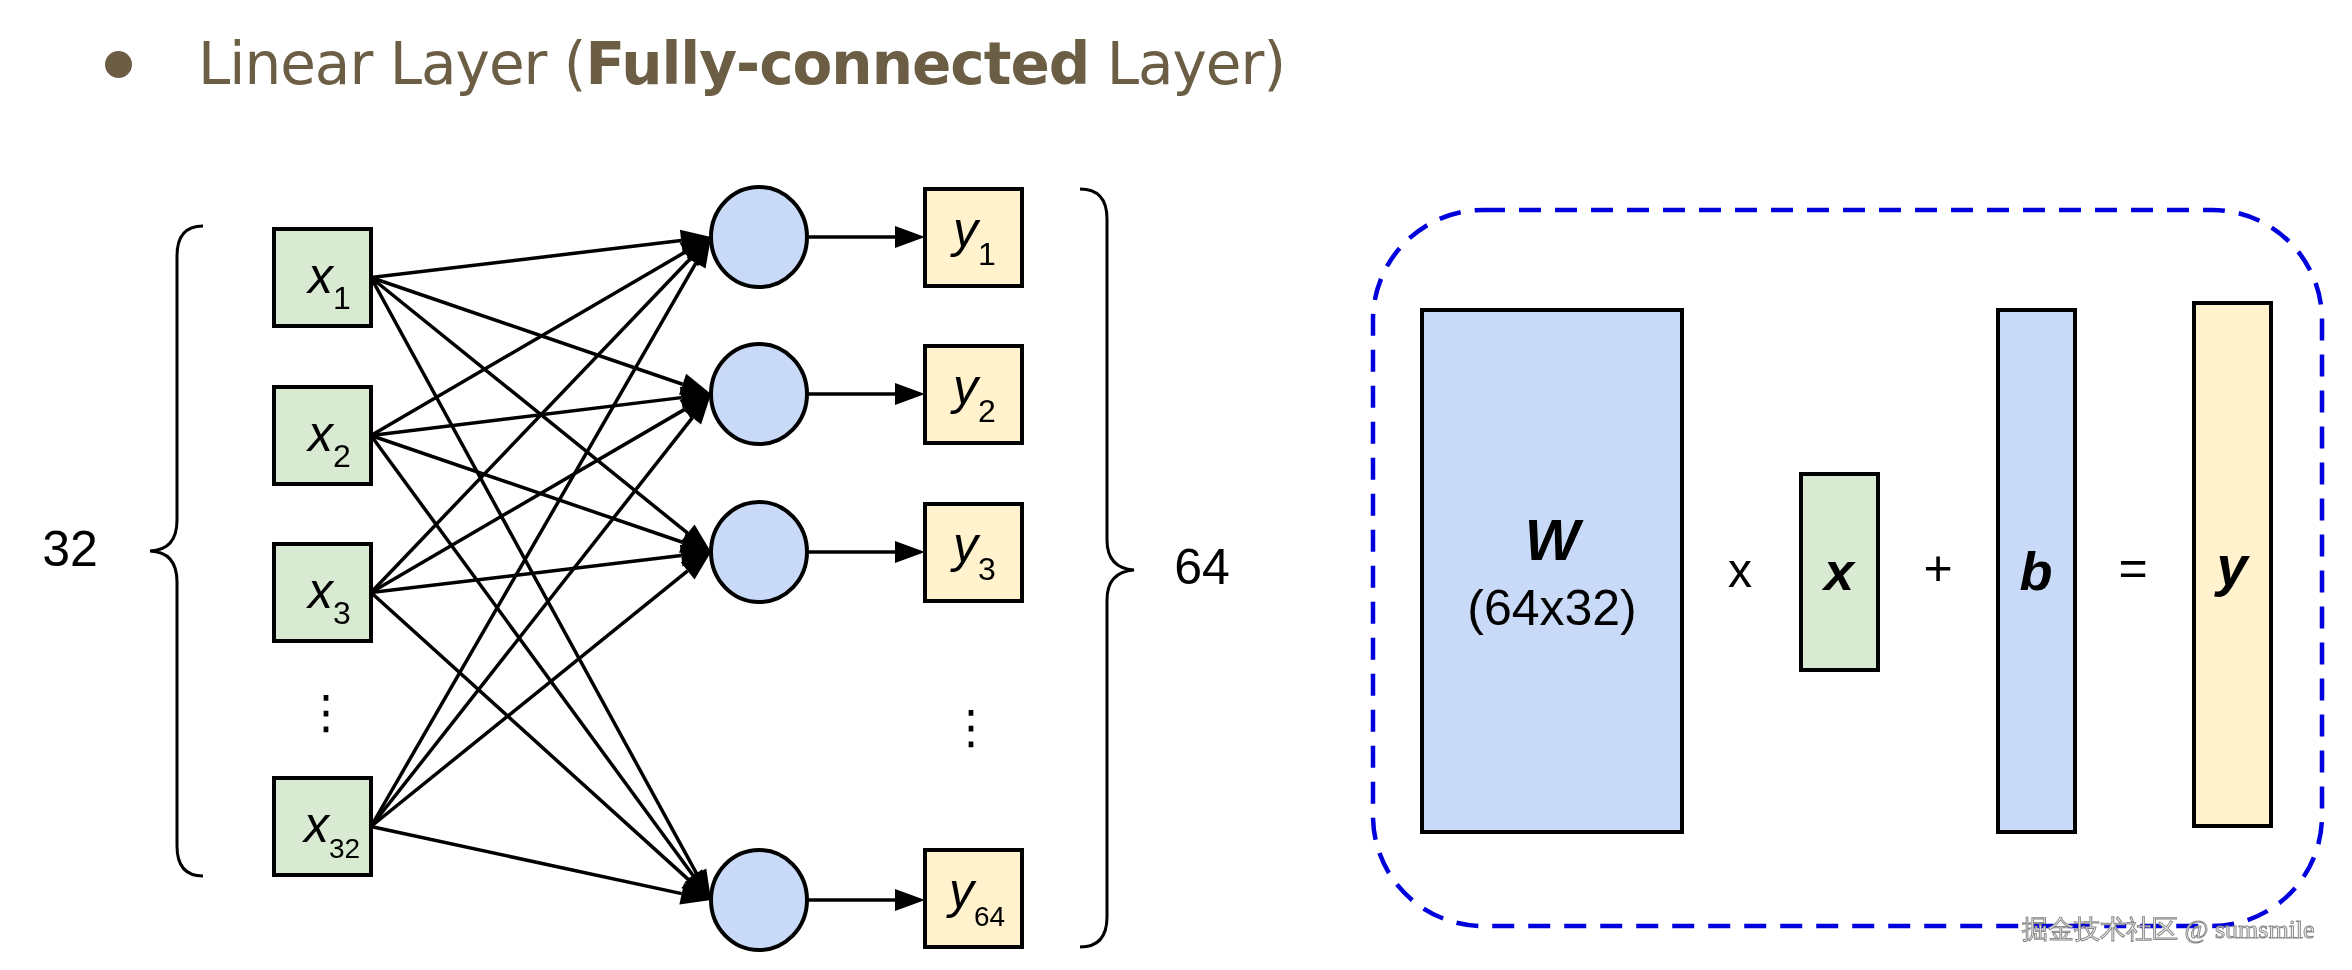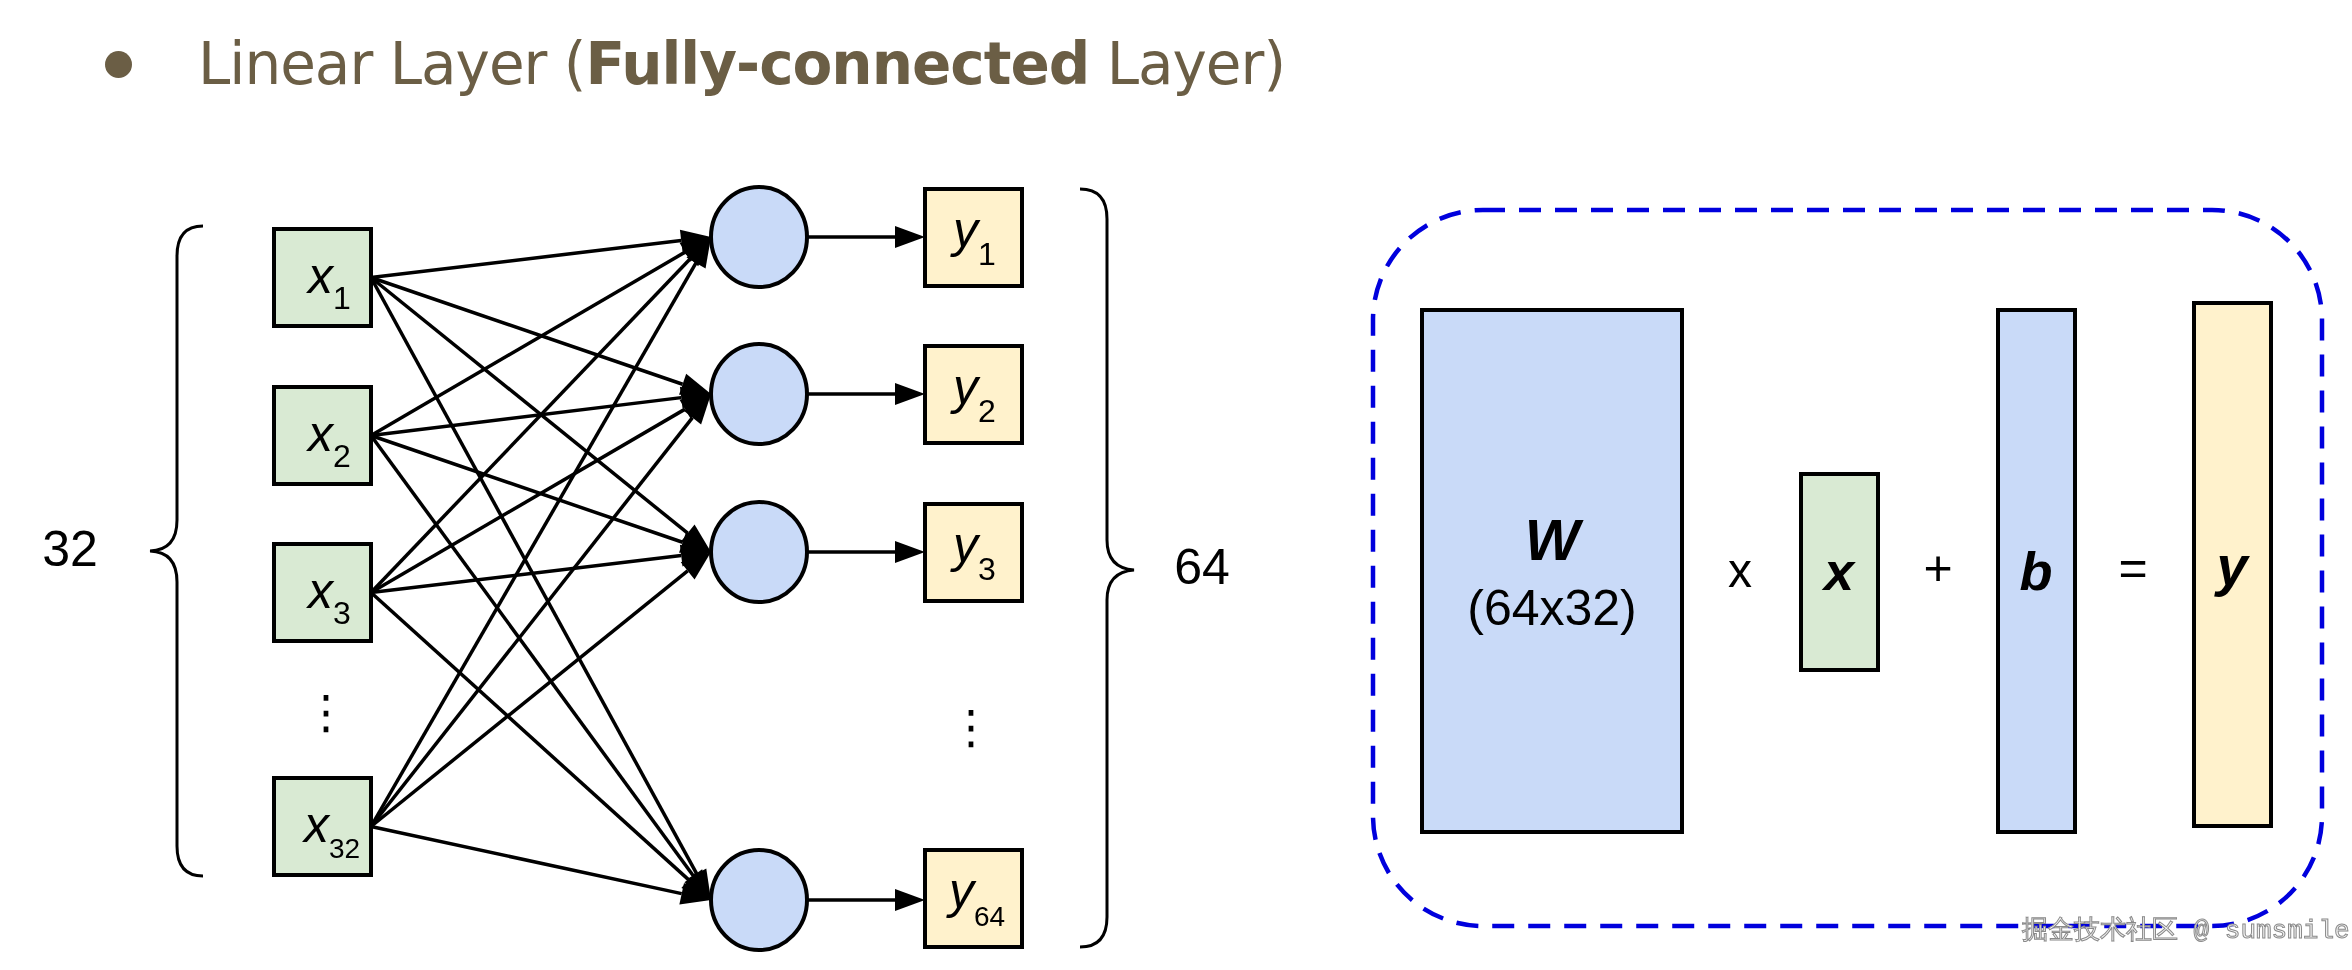--- a/index.html
+++ b/index.html
@@ -3,21 +3,21 @@
 <meta charset="utf-8">
 <style>
   html, body { margin:0; padding:0; background:#ffffff; }
   body { width:2352px; height:970px; position:relative; overflow:hidden; font-family:"DejaVu Sans", sans-serif; }
   .title { position:absolute; left:0; top:0; width:2033px; height:140px; }
   .bullet { position:absolute; left:105px; top:51px; width:27px; height:27px; border-radius:50%; background:#6b5e45; }
   .title-text { position:absolute; left:198px; top:30px; font-family:"DejaVu Sans", sans-serif; font-size:58px; color:#6b5e45; white-space:nowrap; letter-spacing:-1px; }
   .title-text b { font-weight:bold; }
   svg.diagram { position:absolute; left:0; top:0; }
   .lbl { font-family:"Liberation Sans", sans-serif; fill:#000; }
-  .watermark { position:absolute; left:2022px; top:912px; font-family:Liberation Mono, monospace; font-size:26px; color:#f4f4f4; -webkit-text-stroke:1px #8a8a8a; white-space:nowrap; }
+  .watermark { position:absolute; left:2022px; top:912px; font-family:Liberation Serif, serif; font-size:26px; color:#f4f4f4; -webkit-text-stroke:1px #8a8a8a; white-space:nowrap; }
 </style>
 </head>
 <body>
 
 <div class="title">
   <div class="bullet"></div>
   <div class="title-text"><span>Linear Layer (</span><b>Fully-connected</b><span> Layer)</span></div>
 </div>
 
 <svg class="diagram" width="2352" height="970" viewBox="0 0 2352 970">

